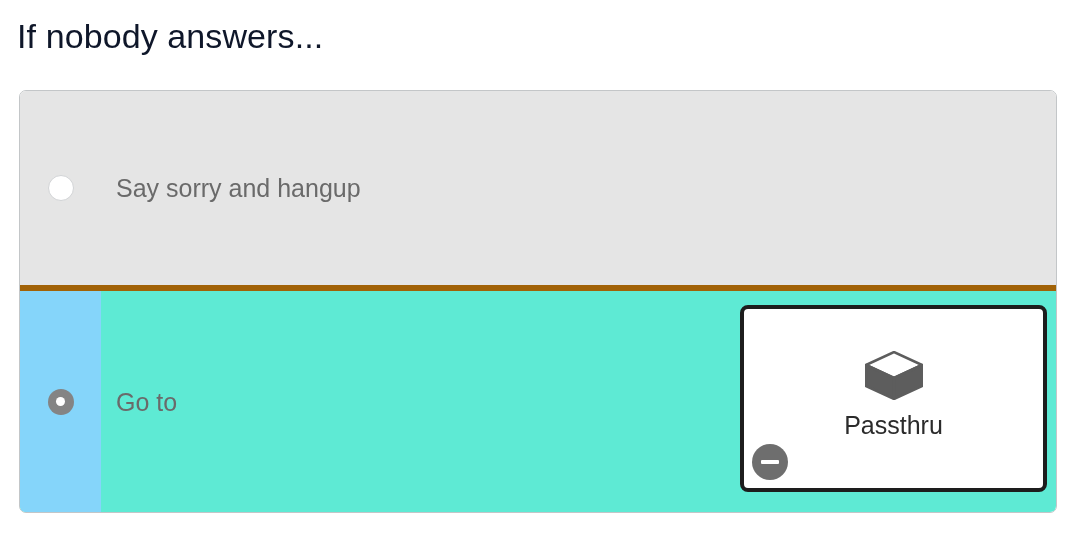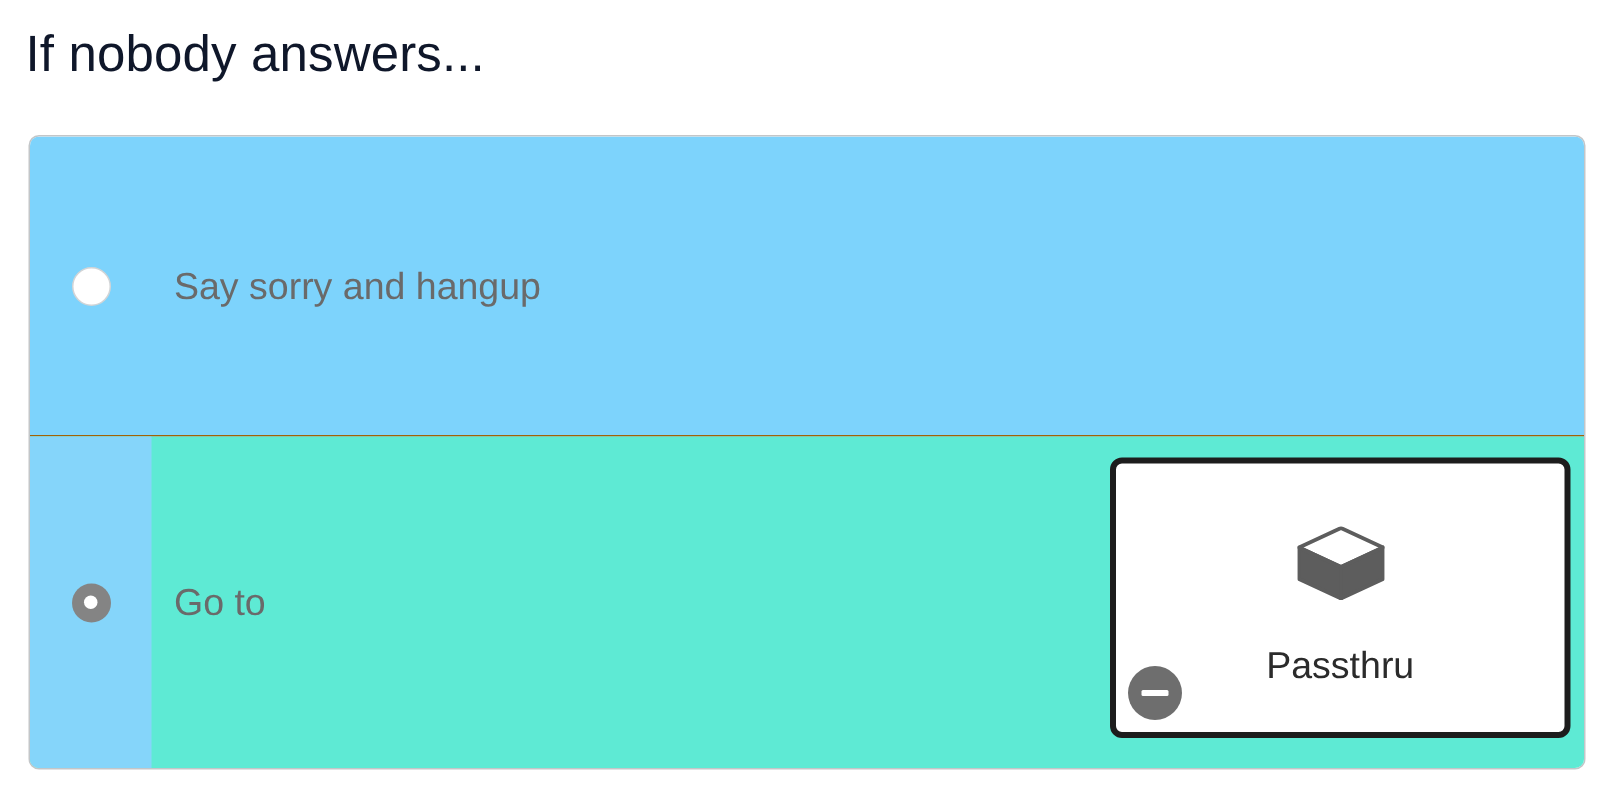--- a/index.html
+++ b/index.html
@@ -50,22 +50,22 @@
   .option-row {
     position: relative;
     box-sizing: border-box;
     display: flex;
     align-items: stretch;
     width: 100%;
   }
 
   .option-row.row-unselected {
     height: 200px;
-    background: #7dd3fc;
-    border-bottom: 1px solid #a16207;
+    background: #e5e5e5;
+    border-bottom: 6px solid #a16207;
   }
 
   .option-row.row-selected {
     height: 221px;
     background: #5eead4;
   }
 
   
   .radio-gutter {
     position: relative;
@@ -161,21 +161,20 @@
   .node-name {
     position: absolute;
     left: 0;
     right: 0;
     top: 101px;
     text-align: center;
     font-size: 25px;
     line-height: 30px;
     color: #2b2b2b;
     white-space: nowrap;
-    margin-top: 19px;
   }
 
   .remove-btn {
     position: absolute;
     left: 8px;
     bottom: 8px;
     width: 36px;
     height: 36px;
     border-radius: 50%;
     background: #6e6e6e;

